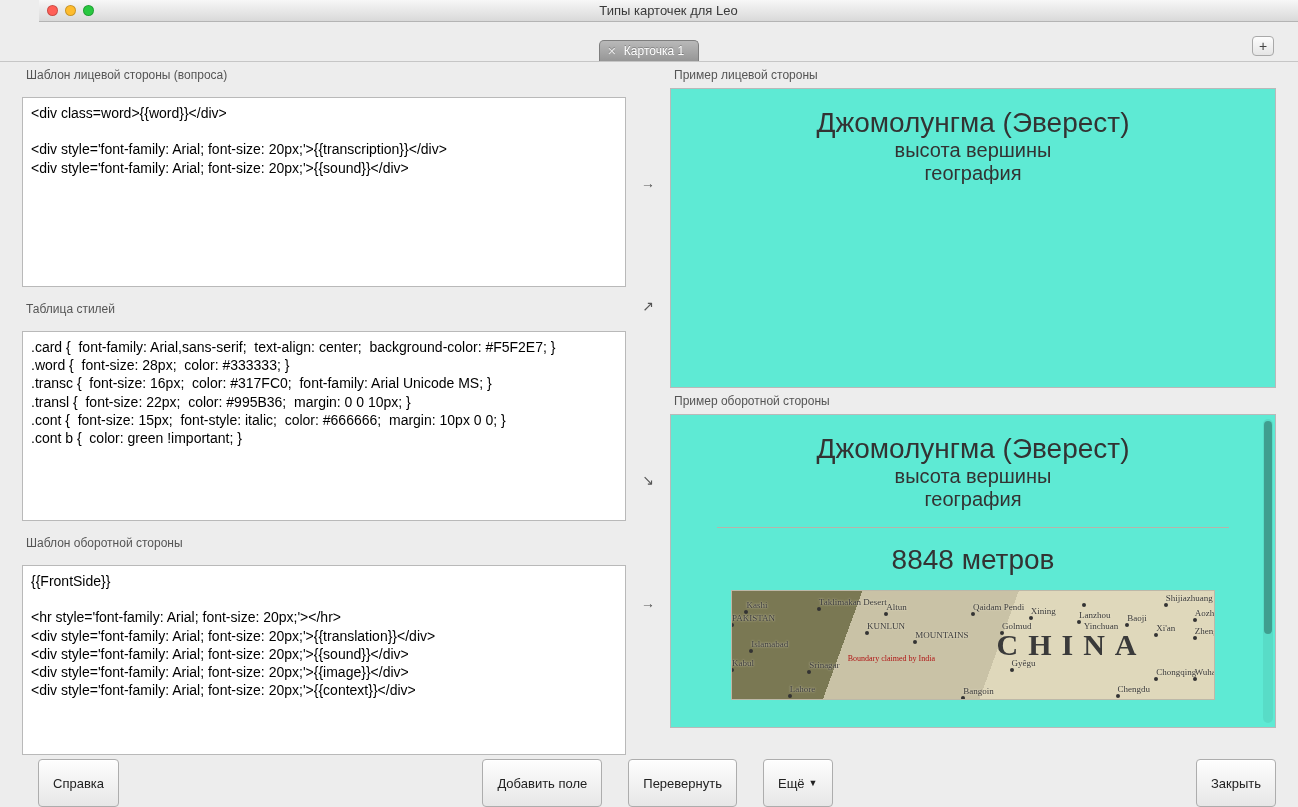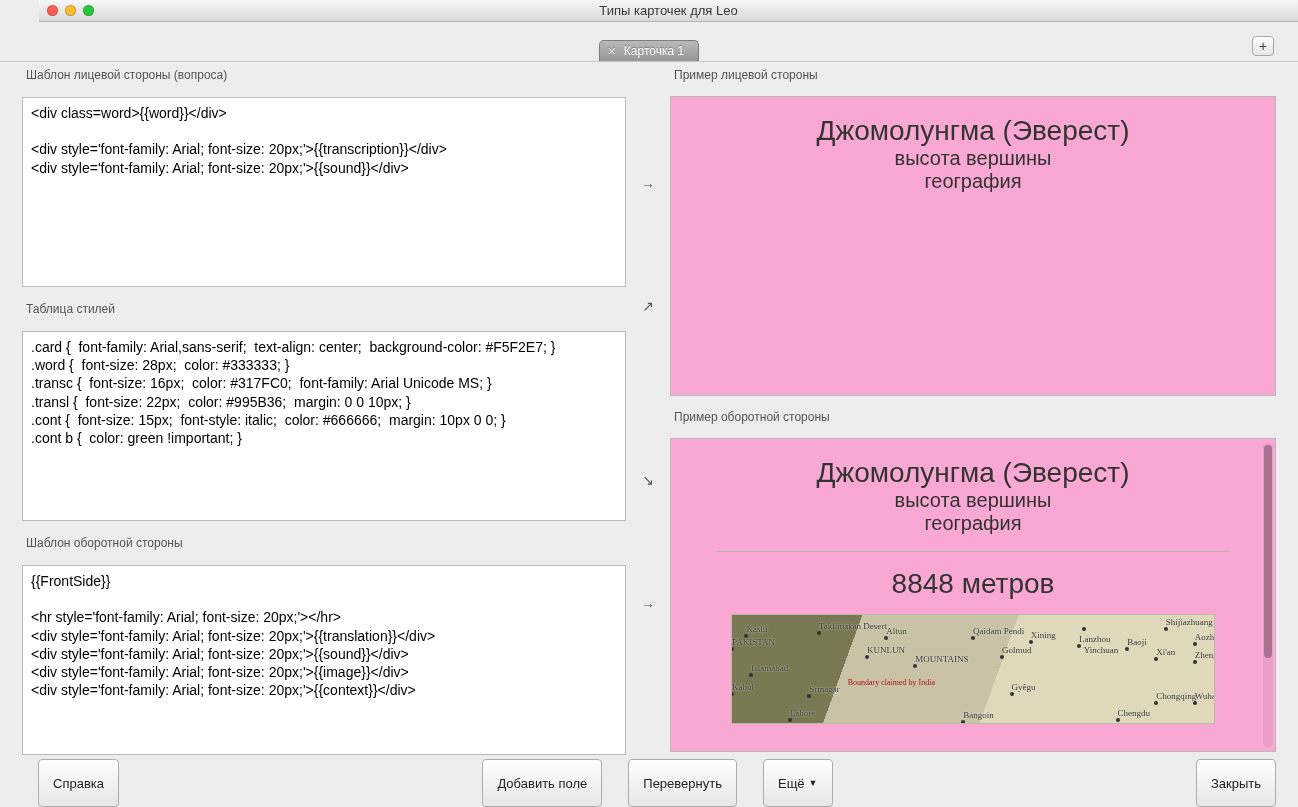--- a/index.html
+++ b/index.html
@@ -74,21 +74,21 @@
   }
 
   
   .workarea {
     display: flex;
     padding: 6px 22px 0 22px;
     height: 696px;
     gap: 12px;
   }
   .leftcol  { width: 610px; display: flex; flex-direction: column; gap: 15px;}
-  .rightcol { width: 612px; display: flex; flex-direction: column; gap: 14px;}
+  .rightcol { width: 612px; display: flex; flex-direction: column; gap: 6px;}
 
   .group-label { font-size: 12px; color: #555; padding-left: 4px; }
   .editor {
     flex: none;
     border: 1px solid #b9b9b9;
     background: #fff;
     font-family: Arial, sans-serif;
     font-size: 14px;
     padding: 6px 8px;
     overflow: auto;
@@ -104,21 +104,21 @@
   .arrow {
     width: 20px;
     display: flex; align-items: center; justify-content: center;
     color: #555; font-size: 14px;
   }
   .midcol { width: 20px; display: flex; flex-direction: column; }
   .midslot { flex: none; display: flex; align-items: center; justify-content: center; }
 
   .preview-box {
     border: 1px solid #b9b9b9;
-    background: #f9a8d4;
+    background: #5eead4;
     padding: 18px 20px;
     text-align: center;
     overflow: hidden;
     position: relative;
   }
   #preview-front { height: 300px; }
   #preview-back  { height: 314px; }
   .preview-scroll {
     position: absolute; right: 2px; top: 4px; bottom: 4px; width: 10px;
     background: rgba(0,0,0,.06);
@@ -262,20 +262,21 @@
     <div id="preview-back" class="preview-box">
       <div class="preview-scroll">
         <div class="preview-scroll-thumb"></div>
       </div>
       <div class="card-word">Джомолунгма (Эверест)</div>
       <div class="card-line">высота вершины</div>
       <div class="card-line">география</div>
       <hr class="card-hr">
       <div class="card-answer">8848 метров</div>
       <div class="mapimg">
+        <span class="big">CHINA</span>
         <span class="mapred" style="left:24%; top:58%;">Boundary claimed by India</span>
 
         <div id="map-cities">
             <span class="maplabel" style="left: 3%; top: 8%;">Kashi</span>
             <span class="mapdot" style="left: calc(3% - 2px); top: calc(8% + 10px);"></span>
             <span class="maplabel" style="left: 0%; top: 20%;">PAKISTAN</span>
             <span class="mapdot" style="left: calc(0% - 2px); top: calc(20% + 10px);"></span>
             <span class="maplabel" style="left: 4%; top: 44%;">Islamabad</span>
             <span class="mapdot" style="left: calc(4% - 2px); top: calc(44% + 10px);"></span>
             <span class="maplabel" style="left: 0%; top: 62%;">Kabul</span>

